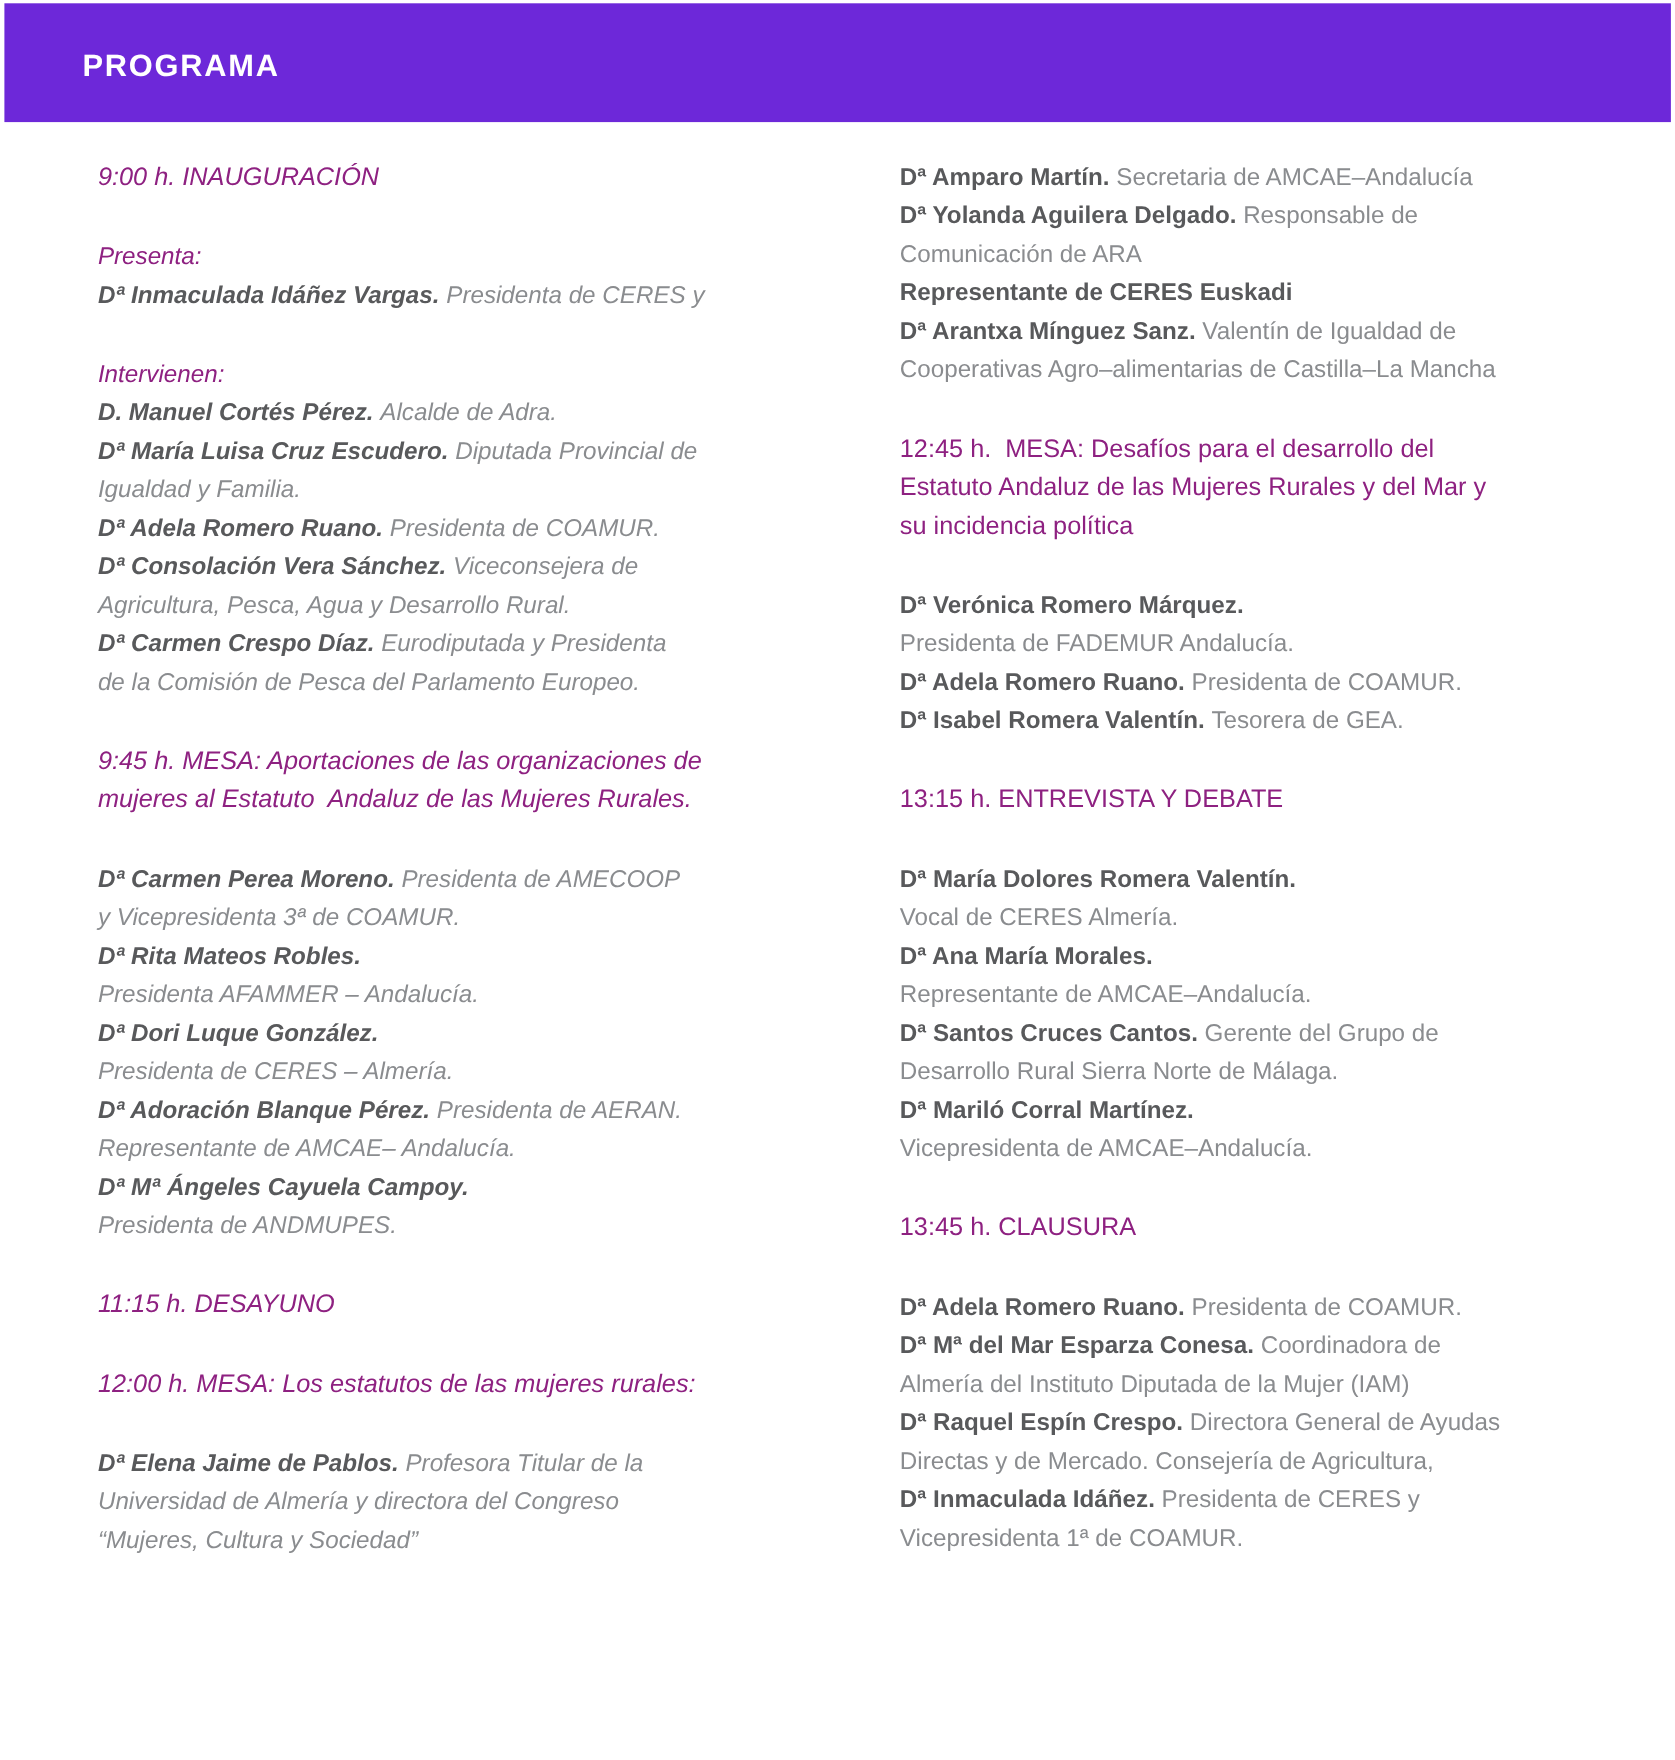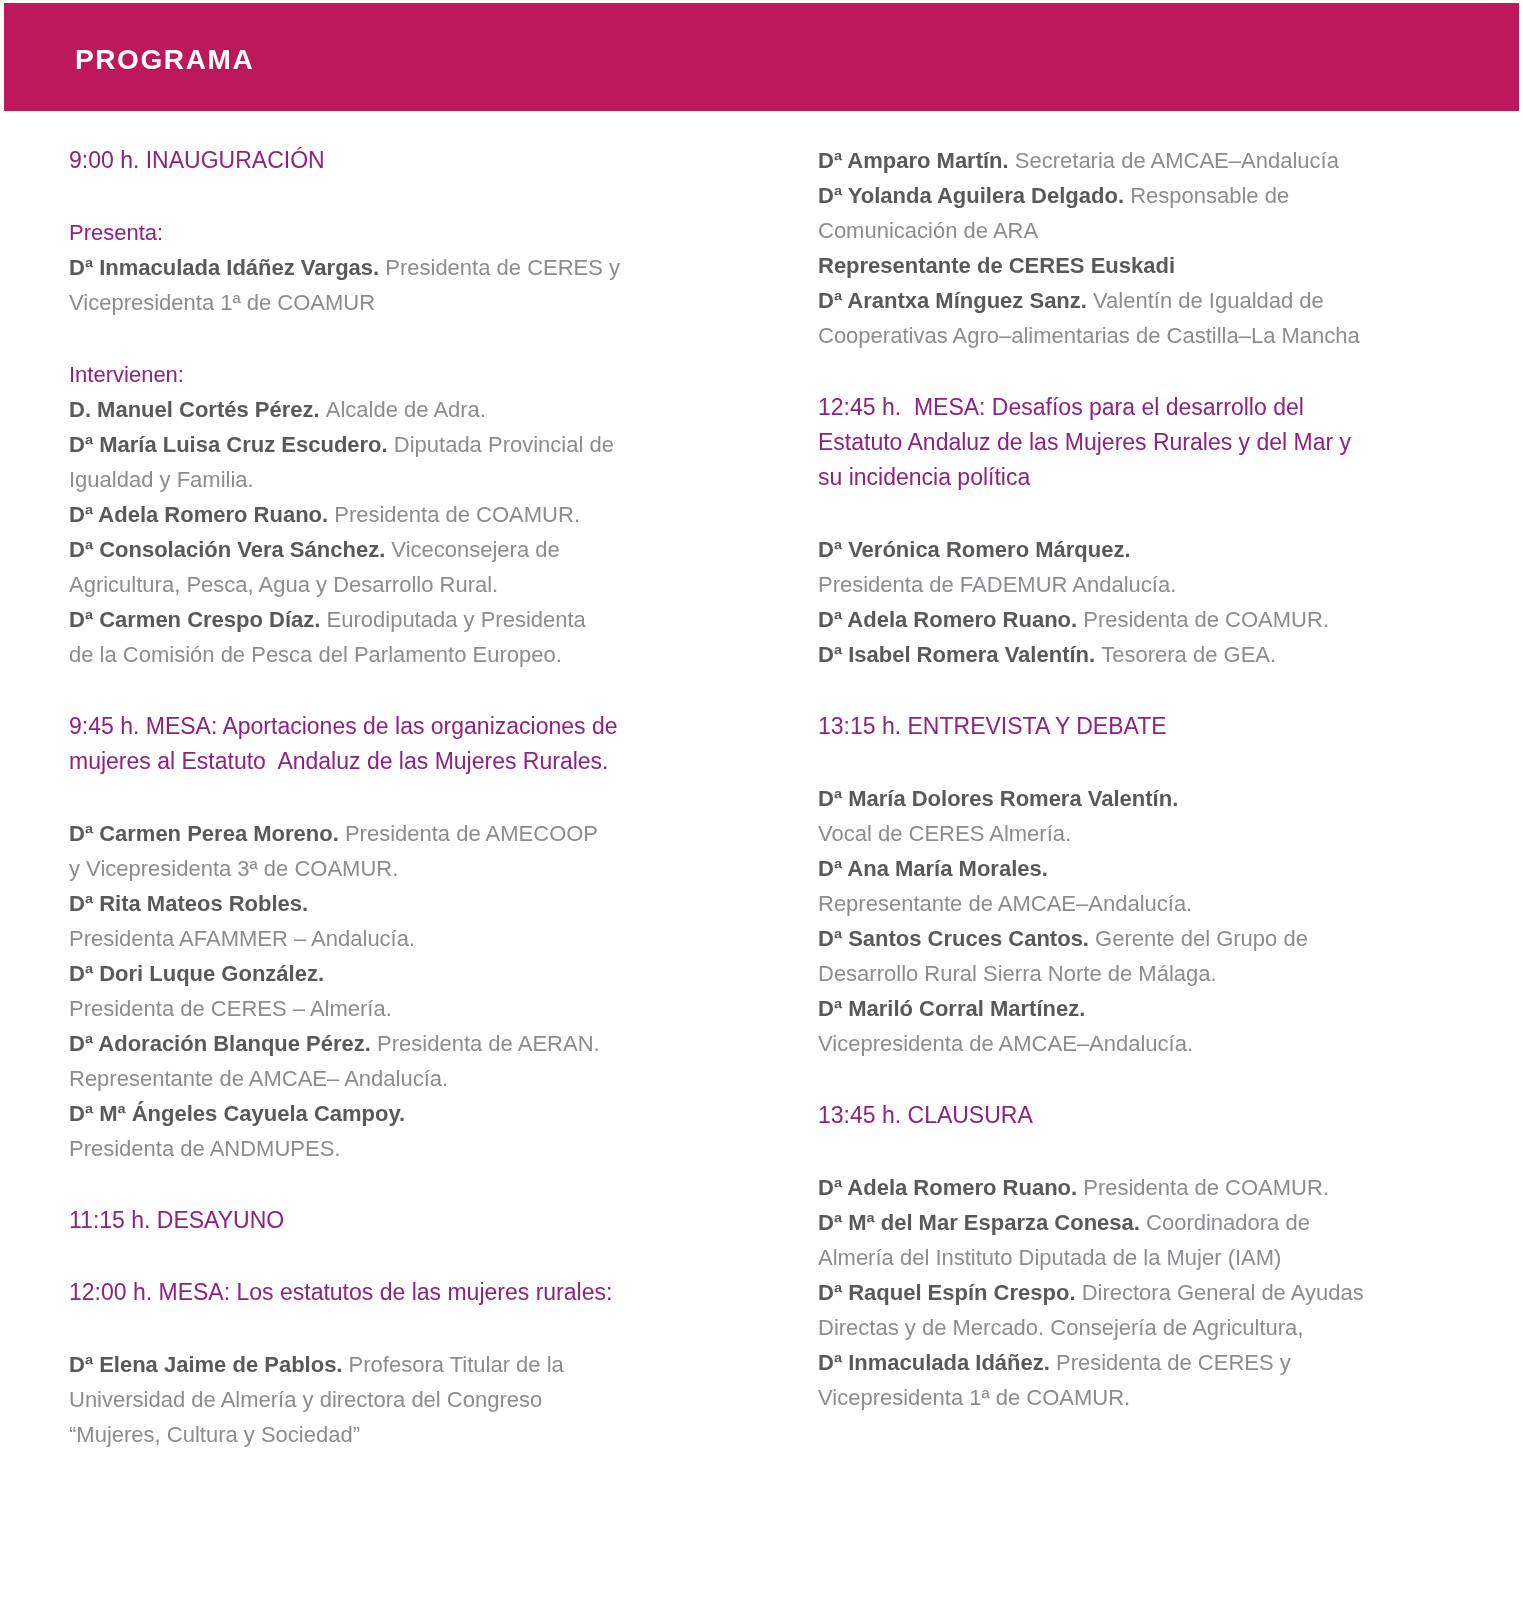--- a/index.html
+++ b/index.html
@@ -14,37 +14,37 @@
     height: 1600px;
     background: #ffffff;
     overflow: hidden;
   }
   .topbar {
     position: absolute;
     left: 4px;
     right: 4px;
     top: 3px;
     height: 108px;
-    background: #be185d;
+    background: #6d28d9;
   }
   .topbar h1 {
     margin: 0;
     position: absolute;
     left: 71px;
     top: 41px;
     font-size: 28px;
     font-weight: 700;
     letter-spacing: 1.6px;
     color: #ffffff;
   }
   .col {
     position: absolute;
     top: 143px;
   }
-  .col-left  { left: 69px;  width: 665px; }
+  .col-left  { left: 89px;  width: 665px; font-style: italic; }
   .col-right { left: 818px; width: 700px; }
   .block { margin: 0 0 37px 0; }
   .block:last-child { margin-bottom: 0; }
   .line {
     font-size: 22px;
     line-height: 35px;
     white-space: pre-wrap;
     color: #8a8c8f;
   }
   .heading .line {
@@ -62,21 +62,20 @@
   <header class="topbar">
     <h1>PROGRAMA</h1>
   </header>
   <section class="col col-left" id="col-left">
       <div class="block heading">
         <div class="line"><span class="seg-purple">9:00 h. INAUGURACIÓN</span></div>
       </div>
       <div class="block text">
         <div class="line"><span class="seg-purple">Presenta:</span></div>
         <div class="line"><span class="seg-bold">Dª Inmaculada Idáñez Vargas. </span><span class="seg-light">Presidenta de CERES y</span></div>
-        <div class="line"><span class="seg-light">Vicepresidenta 1ª de COAMUR</span></div>
       </div>
       <div class="block text">
         <div class="line"><span class="seg-purple">Intervienen:</span></div>
         <div class="line"><span class="seg-bold">D. Manuel Cortés Pérez. </span><span class="seg-light">Alcalde de Adra.</span></div>
         <div class="line"><span class="seg-bold">Dª María Luisa Cruz Escudero. </span><span class="seg-light">Diputada Provincial de</span></div>
         <div class="line"><span class="seg-light">Igualdad y Familia.</span></div>
         <div class="line"><span class="seg-bold">Dª Adela Romero Ruano. </span><span class="seg-light">Presidenta de COAMUR.</span></div>
         <div class="line"><span class="seg-bold">Dª Consolación Vera Sánchez. </span><span class="seg-light">Viceconsejera de</span></div>
         <div class="line"><span class="seg-light">Agricultura, Pesca, Agua y Desarrollo Rural.</span></div>
         <div class="line"><span class="seg-bold">Dª Carmen Crespo Díaz. </span><span class="seg-light">Eurodiputada y Presidenta</span></div>

